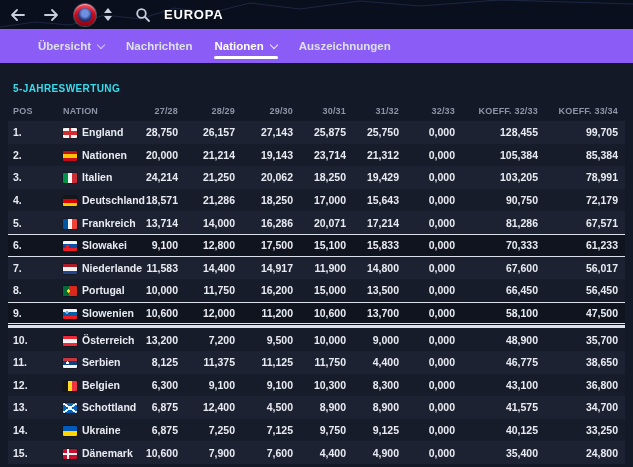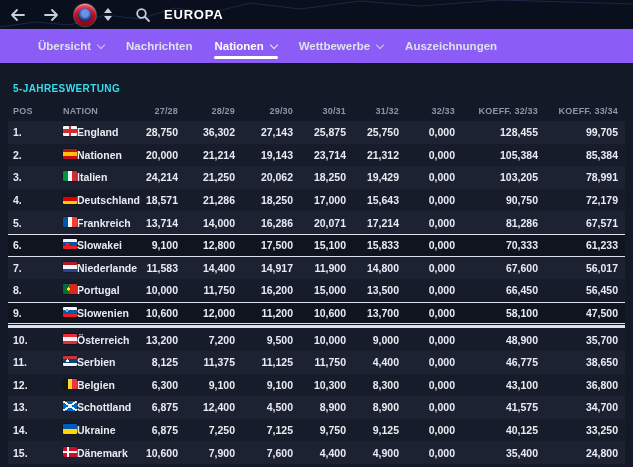--- a/index.html
+++ b/index.html
@@ -78,21 +78,21 @@
   .trow.even{background:#171c2a;}
   .trow.boxed{
     background:#10141f;
     border-top:1.5px solid #dde1ec;border-bottom:1.5px solid #dde1ec;
   }
   .double-divider{
     height:4px;
     background:linear-gradient(#10141f 0 25%,#dde1ec 25% 100%);
   }
   .trow .pos{padding-left:5px;white-space:nowrap;}
-  .trow .nation{display:flex;align-items:flex-start;white-space:nowrap;overflow:visible;}
+  .trow .nation{display:flex;align-items:flex-end;gap:5px;white-space:nowrap;overflow:visible;}
   .trow .num{text-align:right;white-space:nowrap;}
   
   .flag{width:14px;height:10px;border-radius:1px;flex:none;
     box-shadow:0 0 0 .5px rgba(0,0,0,.45);}
   .flag.england{background:
     linear-gradient(to right,transparent 42%,#cf2b31 42% 58%,transparent 58%),
     linear-gradient(to bottom,transparent 34%,#cf2b31 34% 66%,transparent 66%),#f4f4f4;}
   .flag.spain{background:linear-gradient(to bottom,#c60b1e 0 27%,#ffc400 27% 73%,#c60b1e 73%);}
   .flag.italy{background:linear-gradient(to right,#009246 0 33%,#f4f4f4 33% 66%,#ce2b37 66%);}
   .flag.germany{background:linear-gradient(to bottom,#17171a 0 33%,#dd0000 33% 66%,#ffce00 66%);}
@@ -160,24 +160,20 @@
     </div>
     <div class="nav-item">
       <span>Nachrichten</span>
     </div>
     <div class="nav-item active">
       <span>Nationen</span>
       <span class="caret"></span>
       <div class="nav-underline"></div>
     </div>
     <div class="nav-item">
-      <span>Wettbewerbe</span>
-      <span class="caret"></span>
-    </div>
-    <div class="nav-item">
       <span>Auszeichnungen</span>
     </div>
   </div>
 
 <div class="content">
   <div class="section-title">5-JAHRESWERTUNG</div>
   <div class="rank-table">
     <div class="grid-row thead">
         <div class="hcell left">POS</div>
         <div class="hcell left">NATION</div>
@@ -191,21 +187,21 @@
         <div class="hcell right">KOEFF. 33/34</div>
       </div>
     <div>
         <div class="grid-row trow odd">
           <div class="pos">1.</div>
           <div class="nation">
             <span class="flag england"></span>
             <span>England</span>
           </div>
           <div class="num">28,750</div>
-          <div class="num">36,302</div>
+          <div class="num">26,157</div>
           <div class="num">27,143</div>
           <div class="num">25,875</div>
           <div class="num">25,750</div>
           <div class="num">0,000</div>
           <div class="num">128,455</div>
           <div class="num">99,705</div>
         </div>
         <div class="grid-row trow even">
           <div class="pos">2.</div>
           <div class="nation">

